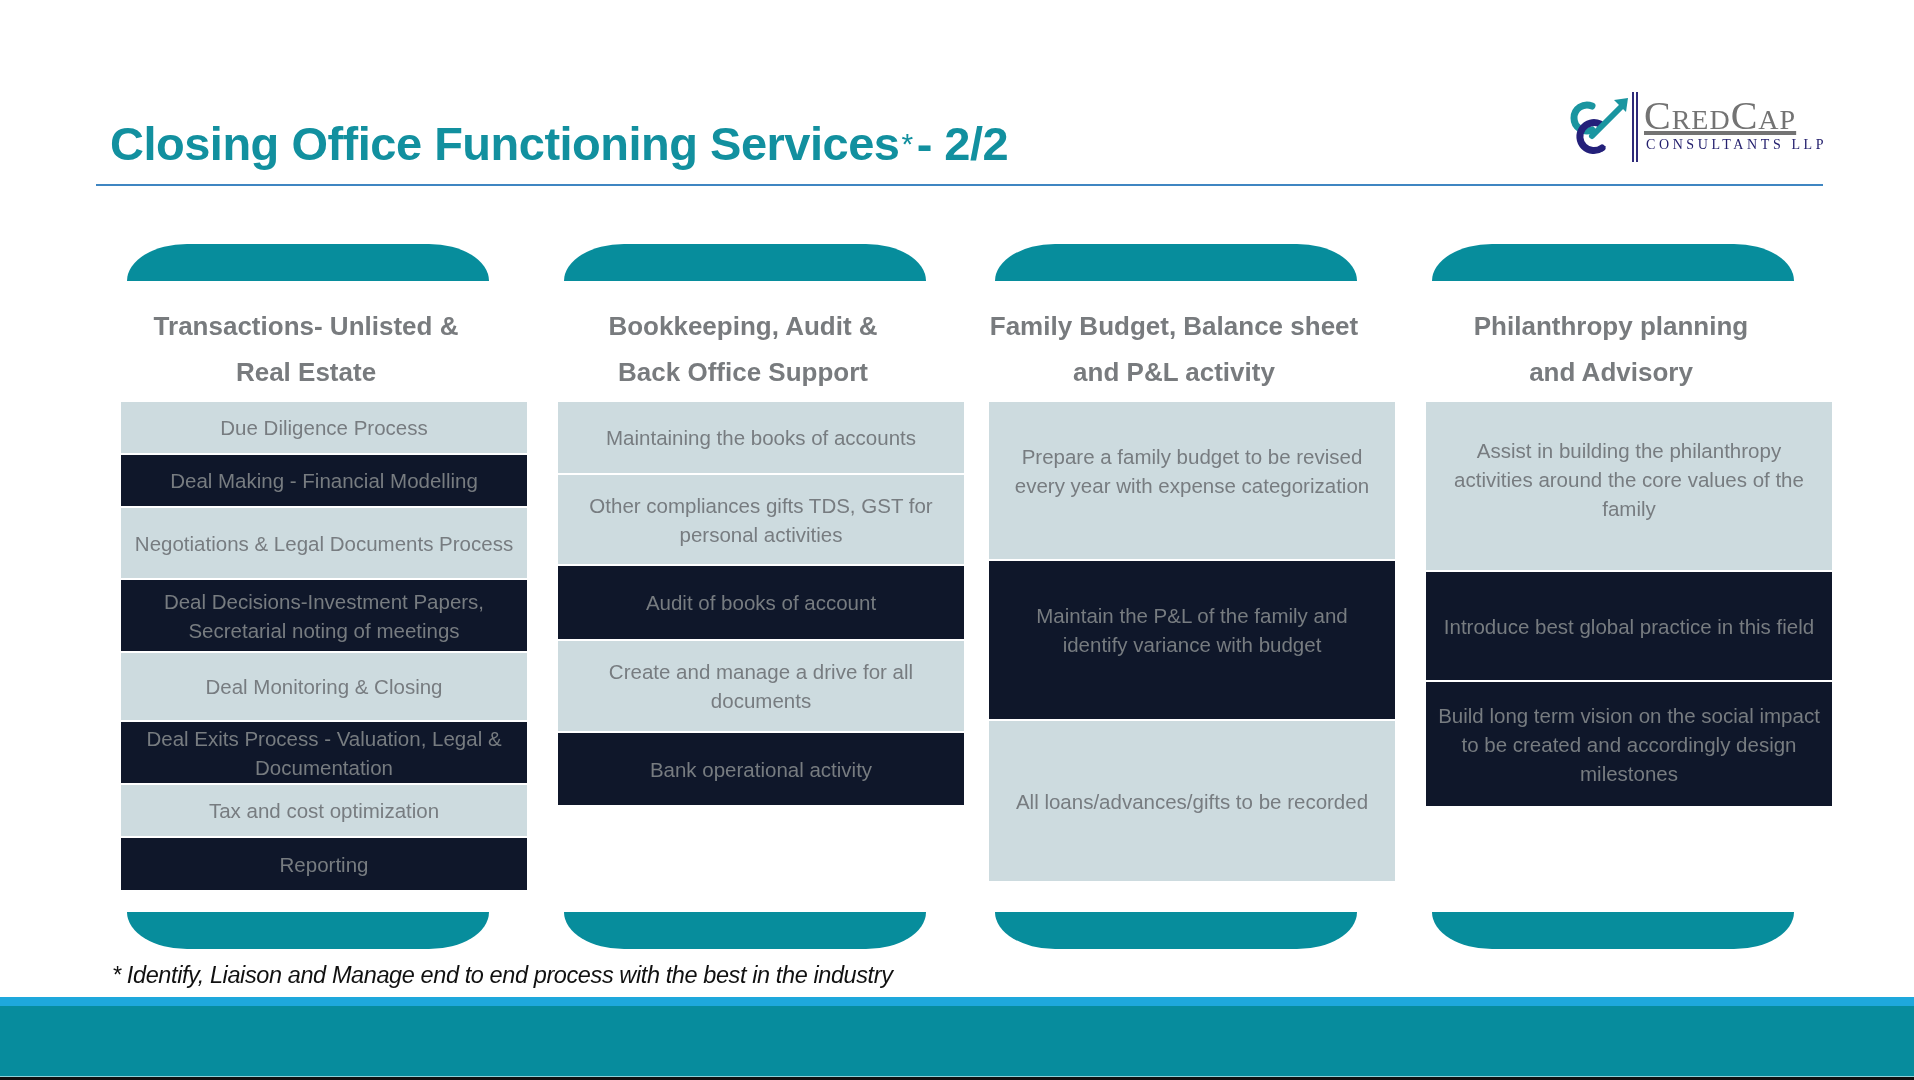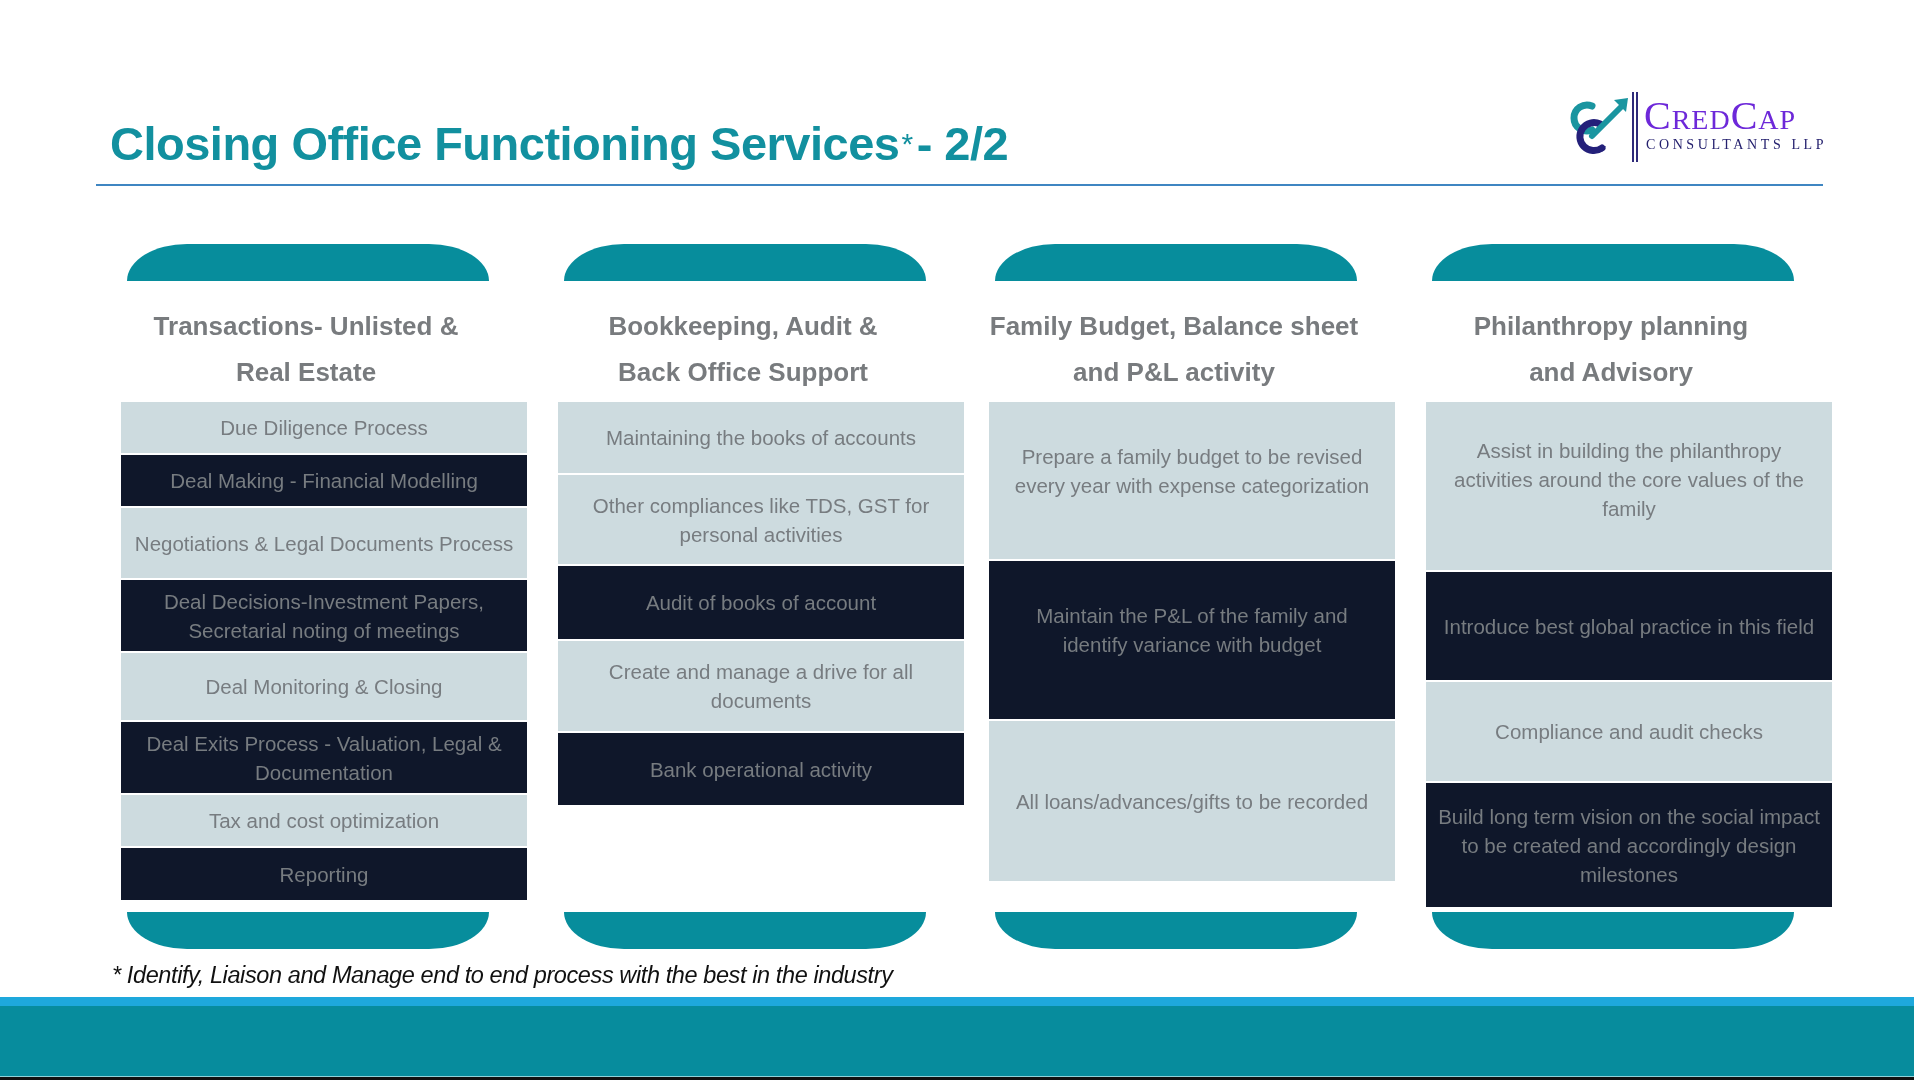--- a/index.html
+++ b/index.html
@@ -19,22 +19,22 @@
     background:#3f86c2;
   }
   
   .logo { position:absolute; left:1568px; top:88px; width:260px; height:80px; }
   .logo-mark { position:absolute; left:0; top:8px; width:62px; height:62px; }
   .logo-bars { position:absolute; left:64px; top:4px; width:6px; height:70px; }
   .logo-bars span { position:absolute; top:0; width:1.5px; height:70px; background:#2e2a7a; }
   .logo-name {
     position:absolute; left:76px; top:8px;
     font-family:"Liberation Serif", "DejaVu Serif", serif;
-    font-size:40px; color:#6d28d9; letter-spacing:1px; line-height:40px;
-    font-variant:small-caps; white-space:nowrap;
+    font-size:40px; color:#737373; letter-spacing:1px; line-height:40px;
+    font-variant:small-caps; white-space:nowrap;text-decoration:underline;
   }
   .logo-sub {
     position:absolute; left:78px; top:49px;
     font-family:"Liberation Serif", "DejaVu Serif", serif;
     font-size:14px; color:#24206e; letter-spacing:3.6px; white-space:nowrap;
     text-transform:uppercase;
   }
 
   .col { position:absolute; top:244px; width:406px; }
   .cap-top, .cap-bottom {
@@ -94,36 +94,36 @@
   <div class="col-head">
     <div>Transactions- Unlisted &amp;</div>
     <div>Real Estate</div>
   </div>
   <div class="list">
     <div class="item dark" style="height:51px">Due Diligence Process</div>
     <div class="item light" style="height:51px">Deal Making - Financial Modelling</div>
     <div class="item dark" style="height:70px">Negotiations &amp; Legal Documents Process</div>
     <div class="item light" style="height:71px">Deal Decisions-Investment Papers, Secretarial noting  of meetings</div>
     <div class="item dark" style="height:67px">Deal Monitoring &amp; Closing</div>
-    <div class="item light" style="height:71px">Deal Exits Process - Valuation, Legal &amp; Documentation</div>
+    <div class="item light" style="height:61px">Deal Exits Process - Valuation, Legal &amp; Documentation</div>
     <div class="item dark" style="height:51px">Tax and cost optimization</div>
     <div class="item light" style="height:52px">Reporting</div>
   </div>
   <div class="cap-bottom"></div>
 </div>
 
 <div class="col" style="left:540px;">
   <div class="cap-top"></div>
   <div class="col-head">
     <div>Bookkeeping, Audit &amp;</div>
     <div>Back Office Support</div>
   </div>
   <div class="list">
     <div class="item dark" style="height:71px">Maintaining the books of accounts</div>
-    <div class="item dark" style="height:89px">Other compliances like TDS, GST for personal activities</div>
+    <div class="item dark" style="height:89px">Other compliances gifts TDS, GST for personal activities</div>
     <div class="item light" style="height:73px">Audit of books of account</div>
     <div class="item dark" style="height:90px">Create and manage a drive for all documents</div>
     <div class="item light" style="height:72px">Bank operational activity</div>
   </div>
   <div class="cap-bottom"></div>
 </div>
 
 <div class="col" style="left:971px;">
   <div class="cap-top"></div>
   <div class="col-head">
@@ -140,21 +140,20 @@
 
 <div class="col" style="left:1408px;">
   <div class="cap-top"></div>
   <div class="col-head">
     <div>Philanthropy planning</div>
     <div>and Advisory</div>
   </div>
   <div class="list">
     <div class="item dark" style="height:168px; padding-bottom:14px">Assist in building the philanthropy activities around the core values of the family</div>
     <div class="item light" style="height:108px">Introduce best global practice in this field</div>
-    <div class="item dark" style="height:99px">Compliance and audit checks</div>
     <div class="item light" style="height:124px">Build long term vision on the social impact to be created and accordingly design milestones</div>
   </div>
   <div class="cap-bottom"></div>
 </div>
 
 <div class="footnote">* Identify, Liaison and  Manage end to end process with the best in the industry</div>
 
 <div class="band-stripe"></div>
 <div class="band-main"></div>
 <div class="band-edge"></div>

